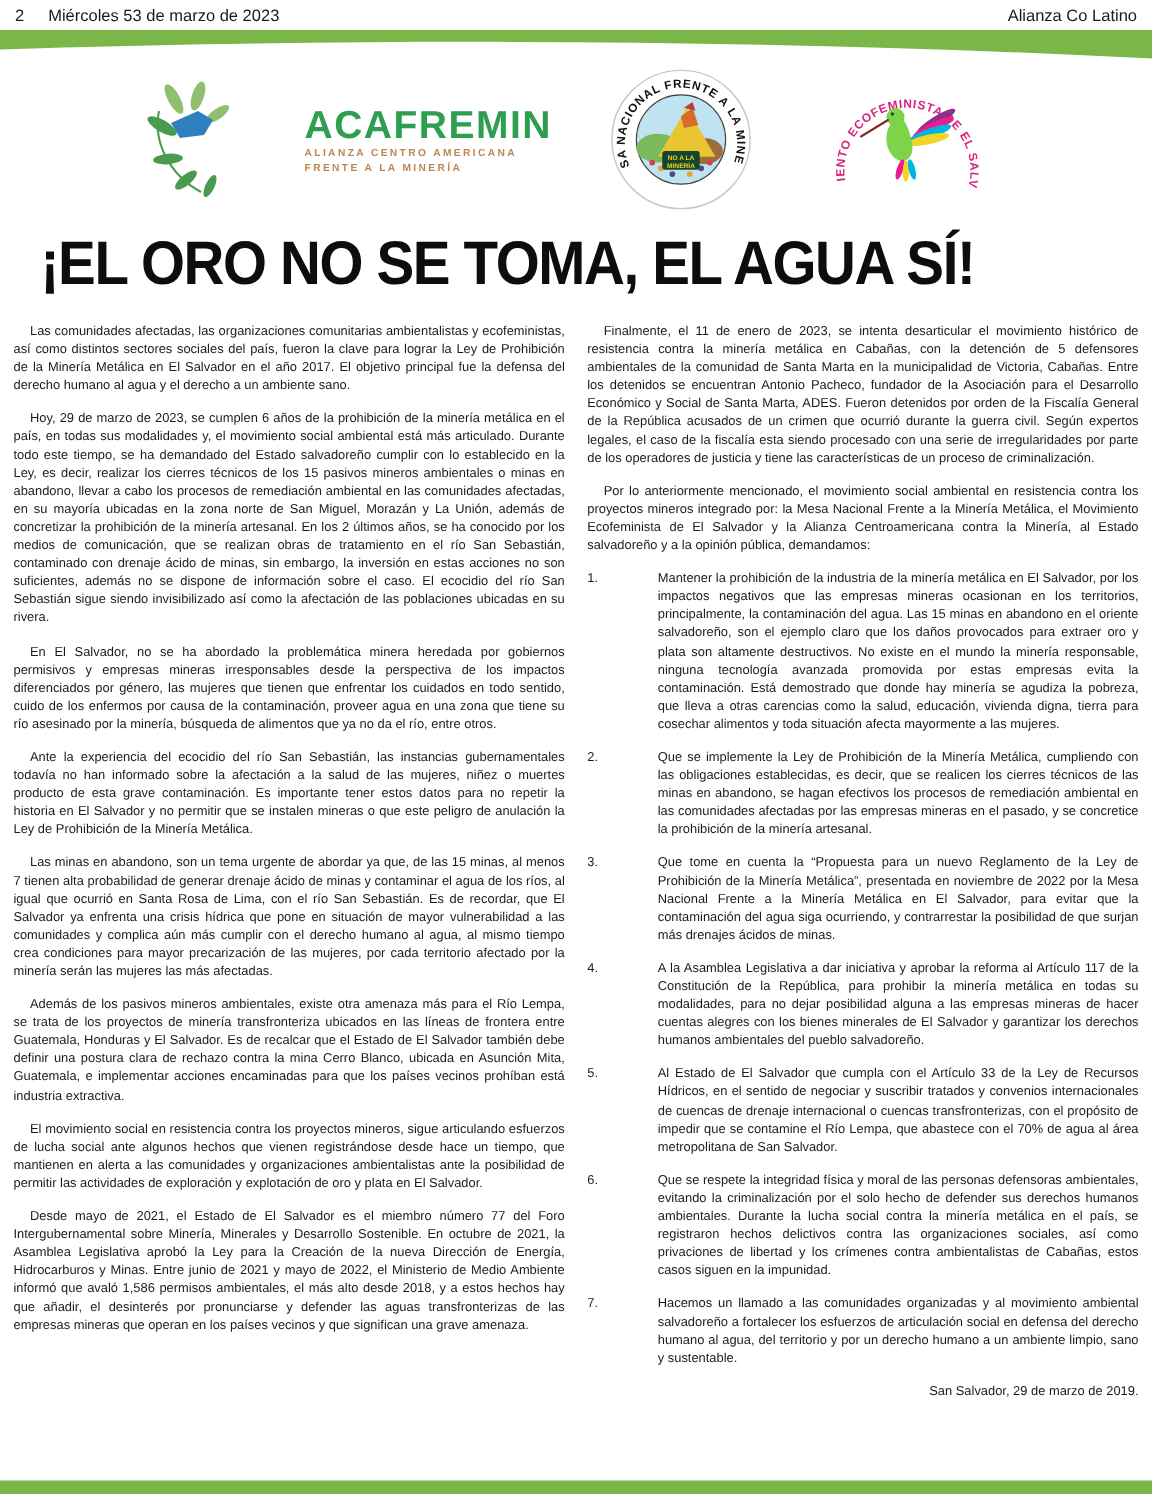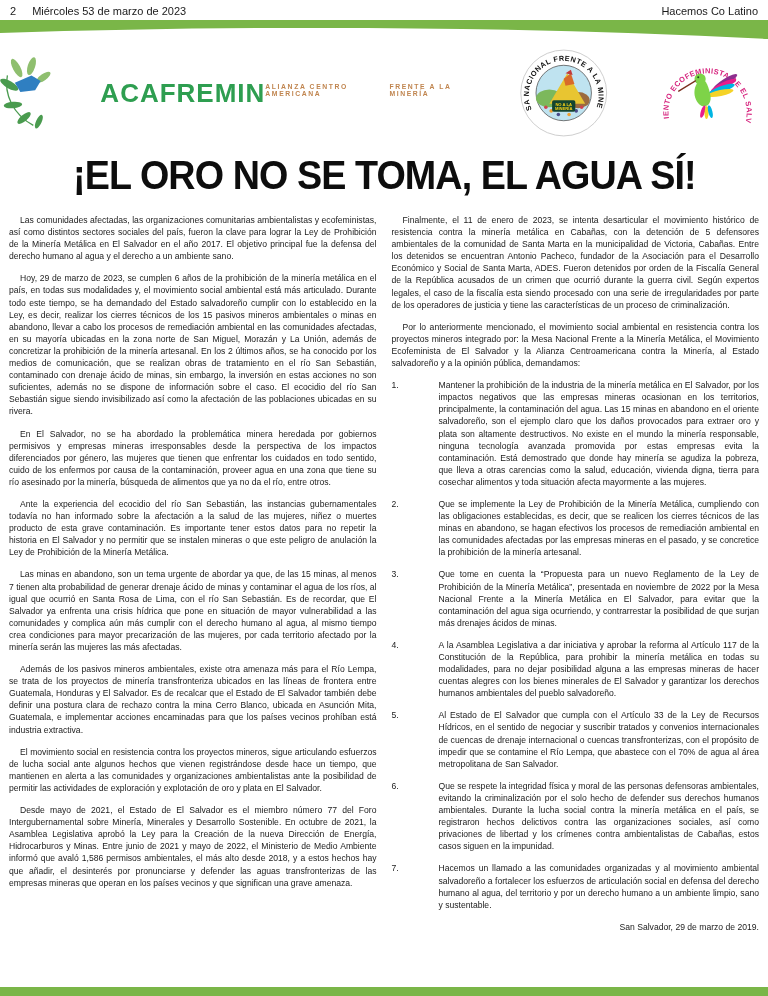--- a/index.html
+++ b/index.html
@@ -12,26 +12,26 @@
             font-size:11px; color:#1a1a1a; }
   .topbar .pagenum { margin-right:16px; }
   .topbar .masthead { margin-left:auto; }
 
   
   .swoosh { display:block; width:768px; height:20px; }
 
   
   .logos { display:flex; align-items:center; justify-content:center; gap:38px; height:102px; margin-top:2px; }
   .logo-acafremin { display:flex; align-items:center; gap:6px; }
-  .acaf-text { display:flex; flex-direction:row;margin-left:37px; }
+  .acaf-text { display:flex; flex-direction:column;margin-left:37px; }
   .acaf-name { font-size:26px; font-weight:700; letter-spacing:1px; color:#2e9e50; line-height:1; }
   .acaf-tag { font-size:6.8px; letter-spacing:1.6px; color:#c0854f; font-weight:700; margin-top:3px; }
 
   
-  .headline-wrap { text-align:center; margin:8px 0 12px 0; height:50px; }
+  .headline-wrap { text-align:left; margin:8px 0 12px 0; height:50px; }
   .headline { display:inline-block; font-size:41px; font-weight:800; color:#0d0d0d;
               letter-spacing:-1px; transform:scaleX(0.92); transform-origin:center; white-space:nowrap; }
 
   
   .body-cols { display:flex; gap:15px; padding:0 9px; }
   .col { flex:1 1 0; font-size:8.6px; line-height:12.1px; text-align:justify; }
   .para { margin-bottom:10px; text-indent:11px; }
   .demand { display:flex; margin-bottom:10px; }
   .dnum { flex:0 0 13px; }
   .dtxt { flex:1 1 auto; text-align:justify;margin-left:34px; }
@@ -43,21 +43,21 @@
   svg text { font-family:"Liberation Sans", sans-serif; }
 </style>
 </head>
 <body>
 
 <div class="page">
 
   <div class="topbar">
     <span class="pagenum">2</span>
     <span class="date">Miércoles 53 de marzo de 2023</span>
-    <span class="masthead">Hacemos Co Latino</span>
+    <span class="masthead">Alianza Co Latino</span>
   </div>
 
   <svg class="swoosh" viewBox="0 0 768 20" preserveAspectRatio="none">
     <path d="M0,0 H768 V19 C512,6 256,5 0,13 Z" fill="#7ab648"></path>
   </svg>
 
   <div class="logos">
 
     <div class="logo-acafremin">
       <svg width="62" height="78" viewBox="0 0 62 78">

